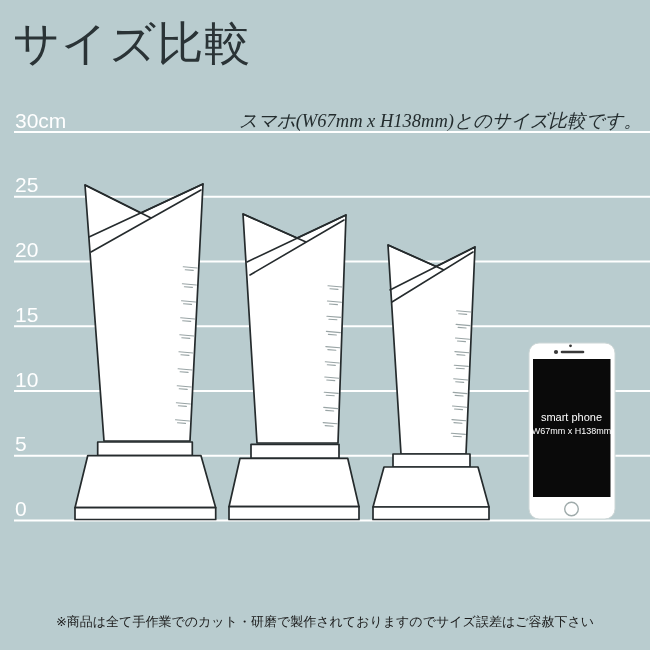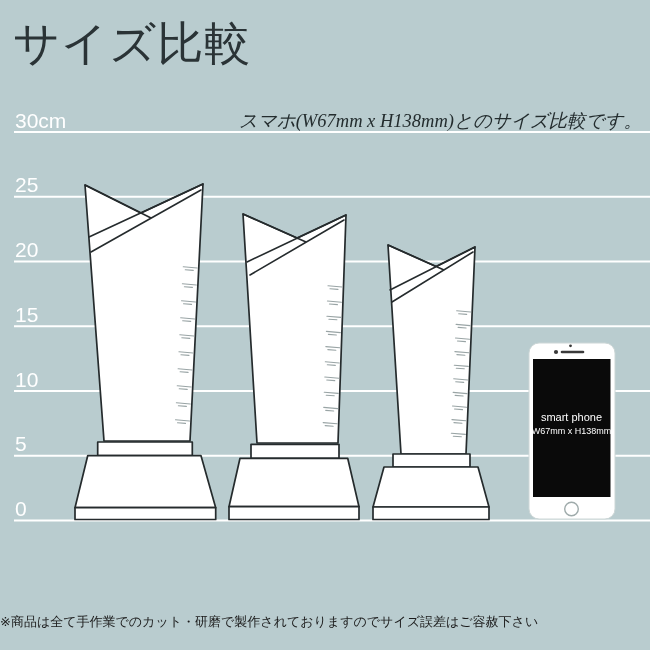--- a/index.html
+++ b/index.html
@@ -13,21 +13,21 @@
     font-family:Liberation Sans, sans-serif;
     font-size:46px;color:#2a3336;letter-spacing:1px;white-space:nowrap;
   }
   .subtitle{
     position:absolute;right:8px;top:108px;
     font-family:"Liberation Serif","DejaVu Serif",serif;
     font-size:18.5px;color:#232c2e;white-space:nowrap;font-style:italic;
   }
   .footer{
     position:absolute;left:0;top:613px;width:100%;
-    font-size:13px;color:#1b1b1b;white-space:nowrap;
+    text-align:center;font-size:13px;color:#1b1b1b;white-space:nowrap;
   }
   svg{position:absolute;left:0;top:0;}
   .gridline{stroke:#ffffff;stroke-width:1.8;}
   .axis-label{
     fill:#ffffff;font-family:"Liberation Sans","DejaVu Sans",sans-serif;
     font-size:21px;
   }
   .body{fill:#ffffff;stroke:#252b2d;stroke-width:1.7;stroke-linejoin:round;}
   .edge{fill:none;stroke:#252b2d;stroke-width:1.6;stroke-linecap:round;}
   .facet{fill:none;stroke:#99a4a5;stroke-width:1.1;stroke-linecap:round;}

